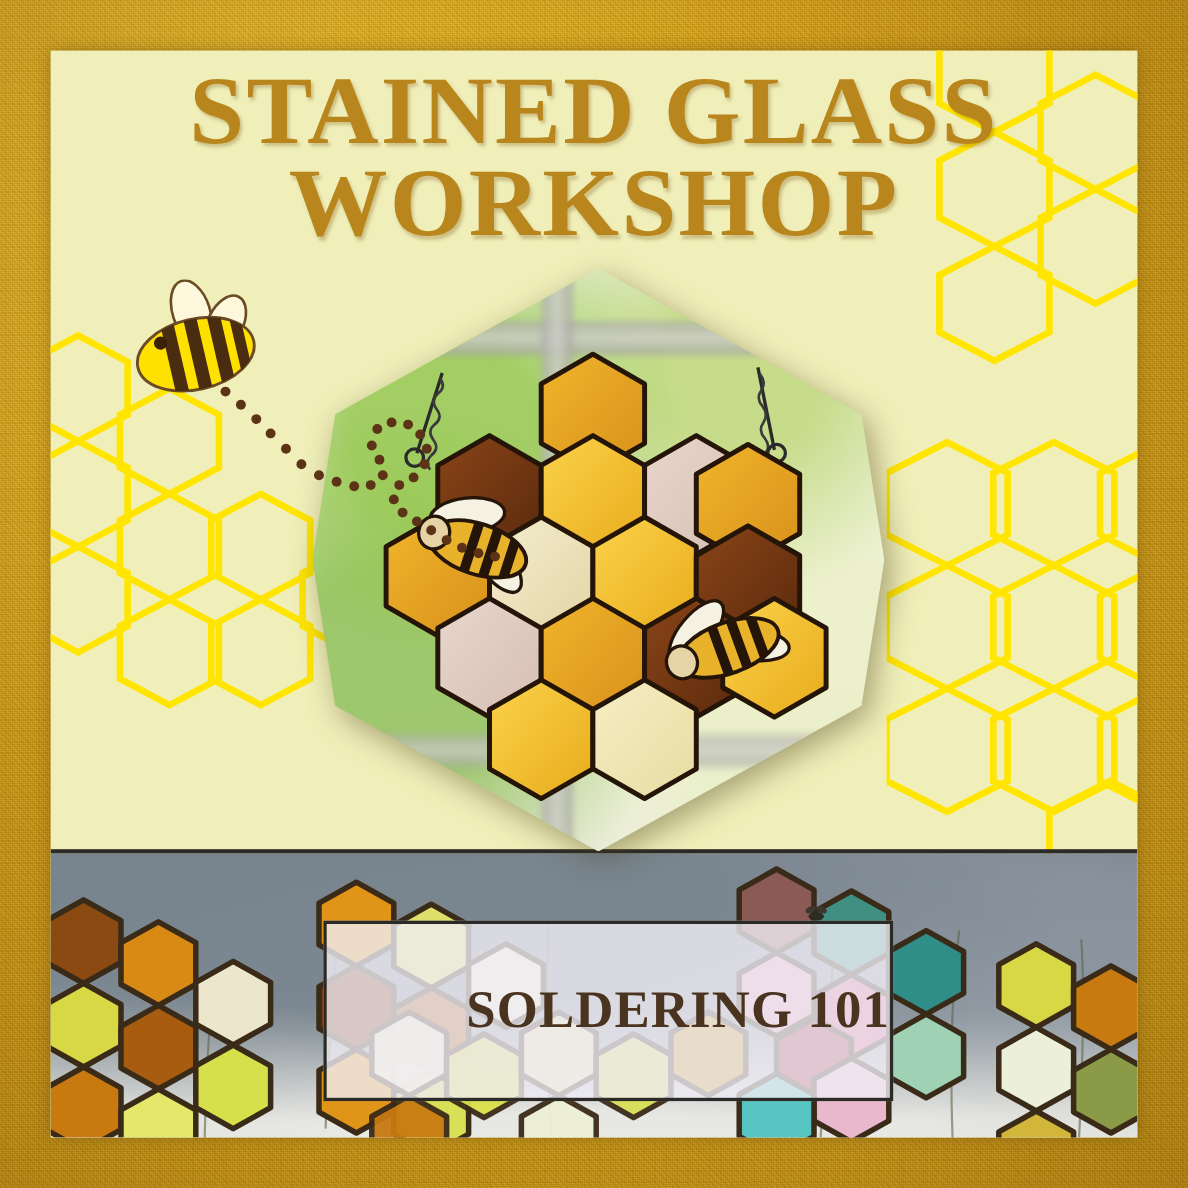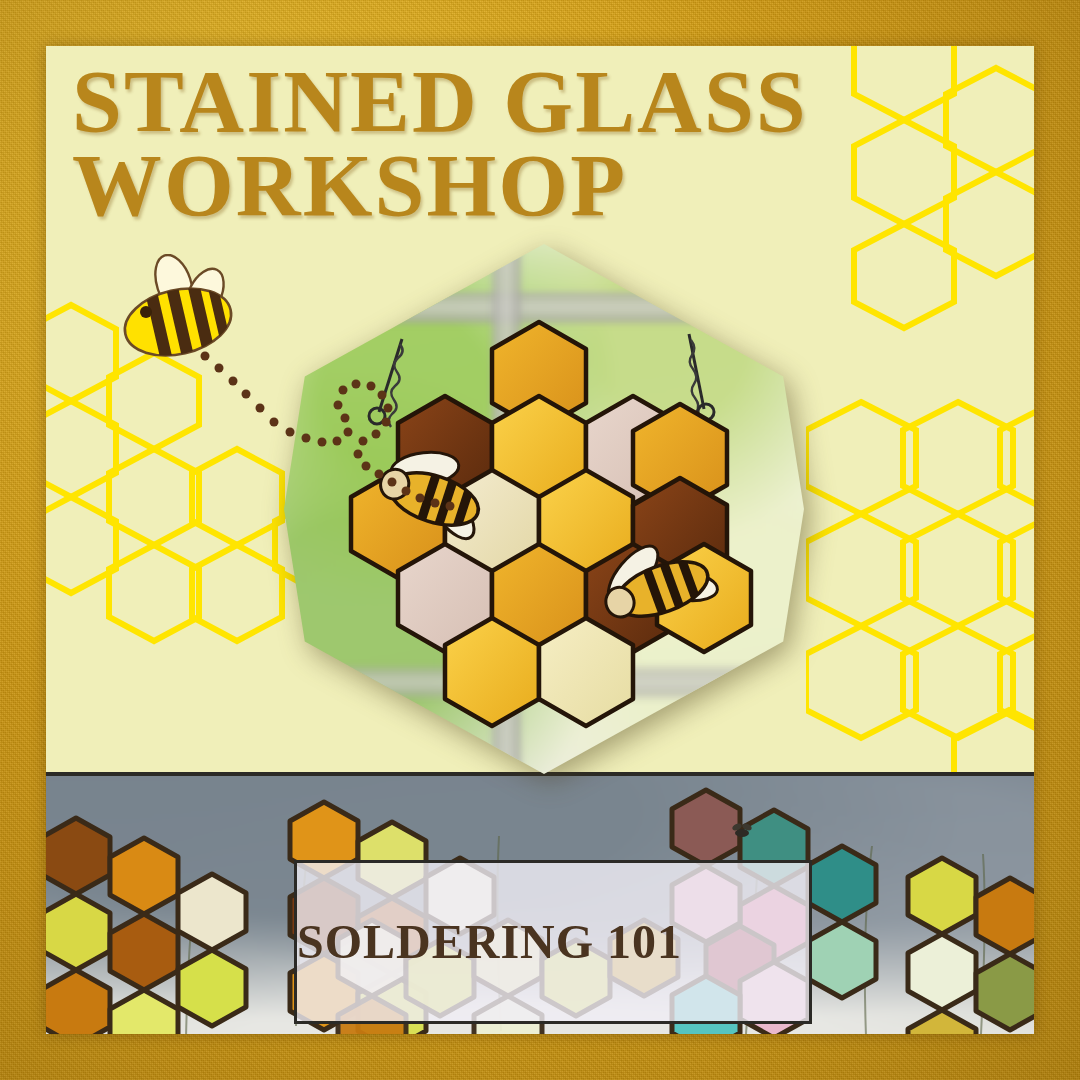--- a/index.html
+++ b/index.html
@@ -38,23 +38,22 @@
     box-shadow:0 0 14px rgba(60,40,0,.35);
   }
 
   
   .hexgrid{position:absolute;pointer-events:none;}
   .hexgrid svg{display:block;}
 
   
   .title-block{
     position:absolute;left:0;top:14px;width:988px;
-    text-align:left;
+    text-align:center;
     z-index:6;
-    margin-left:36px;
   }
   .title-line{
     display:block;
     color:#b8861c;
     font-family:"Liberation Serif", serif;
     font-weight:bold;
     font-size:86px;
     line-height:.96;
     letter-spacing:1.5px;
     text-shadow:2px 3px 3px rgba(120,80,10,.30);
@@ -121,23 +120,22 @@
     filter:blur(4px);
   }
   .grass{position:absolute;left:0;top:0;width:100%;height:100%;}
   .band-cluster{position:absolute;}
 
   
   .subbox{
     position:absolute;left:248px;top:791px;width:512px;height:158px;
     background:rgba(240,238,245,.80);
     border:3px solid #2b2a26;
-    display:flex;flex-direction:column;align-items:flex-start;justify-content:center;
+    display:flex;flex-direction:column;align-items:flex-end;justify-content:center;
     z-index:9;
-    margin-top:23px;
   }
   .sub-line{
     display:block;
     color:#4a3420;
     font-family:"Liberation Serif", serif;
     font-weight:bold;
     font-size:48px;
     line-height:1.03;
     letter-spacing:1px;
     text-align:center;

